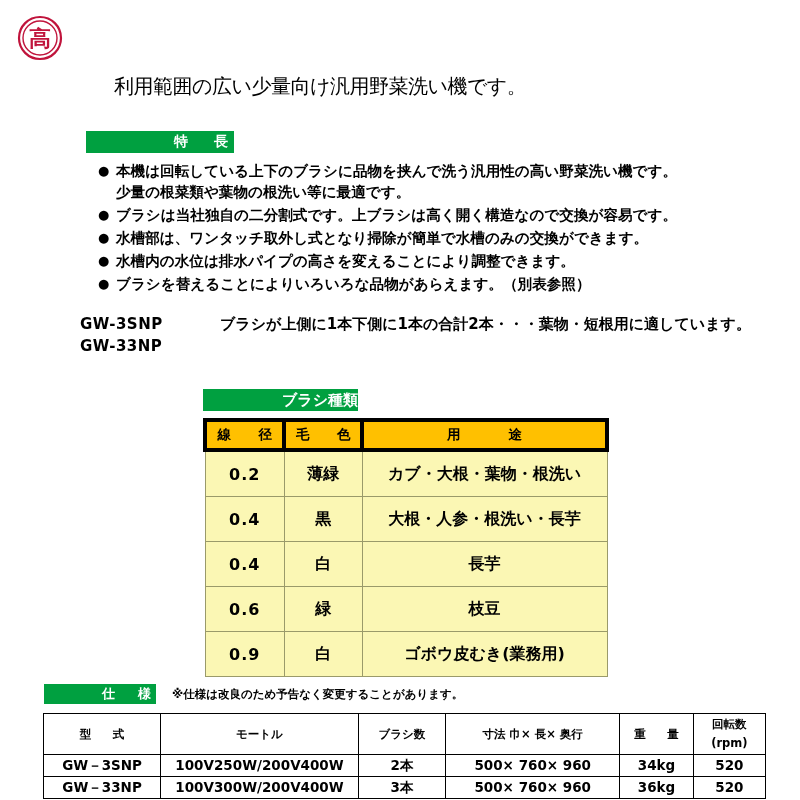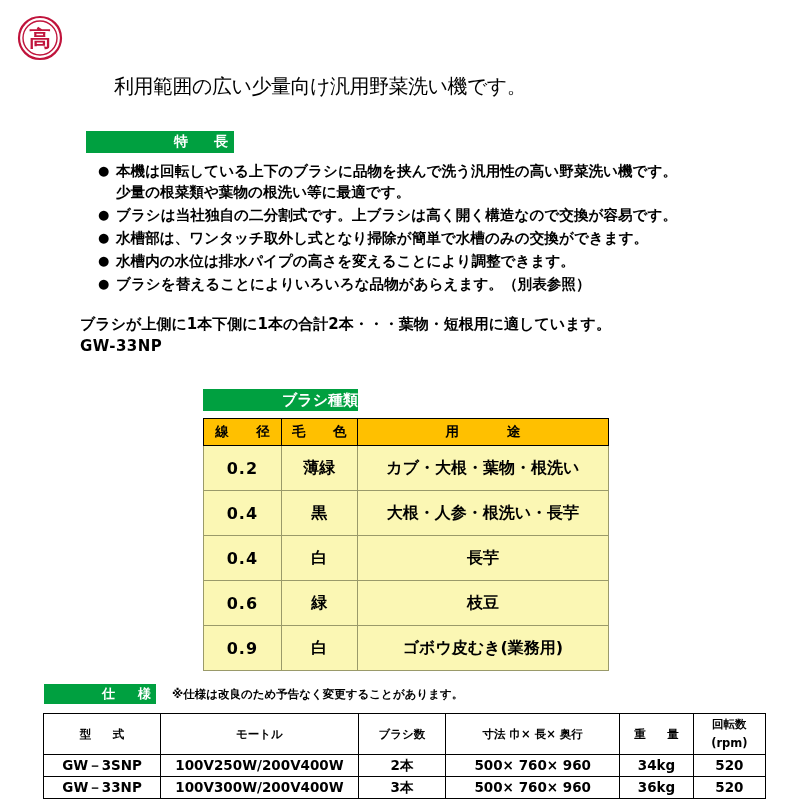--- a/index.html
+++ b/index.html
@@ -145,21 +145,21 @@
     position: absolute;
     left: 203px;
     top: 418px;
     width: 406px;
     border-collapse: collapse;
     z-index: 1;
     font-weight: bold;
   }
   #brush-table th {
     background: #ffc000;
-    border: 1px solid #000000;
+    border: 4px solid #000000;
     height: 24px;
     font-size: 13.5px;
     color: #000;
   }
   #brush-table th span { letter-spacing: 7px; padding-left: 7px; }
   #brush-table td {
     background: #fbf7b4;
     border: 1px solid #9a9a6a;
     height: 42px;
     text-align: center;
@@ -252,20 +252,21 @@
   <div class="feature-row">
     <div class="bullet">●</div>
     <div class="feature-text">
       <span>ブラシを替えることによりいろいろな品物があらえます。（別表参照）</span>
     </div>
   </div>
 </div>
 
 <div class="models">
   <div class="model-row">
+    <div class="model-code">GW-3SNP</div>
     <div class="model-desc">ブラシが上側に1本下側に1本の合計2本・・・葉物・短根用に適しています。</div>
   </div>
   <div class="model-row">
     <div class="model-code">GW-33NP</div>
   </div>
 </div>
 
 <div class="watermark">ATAKA</div>
 
 <div class="chip" id="brush-chip">

